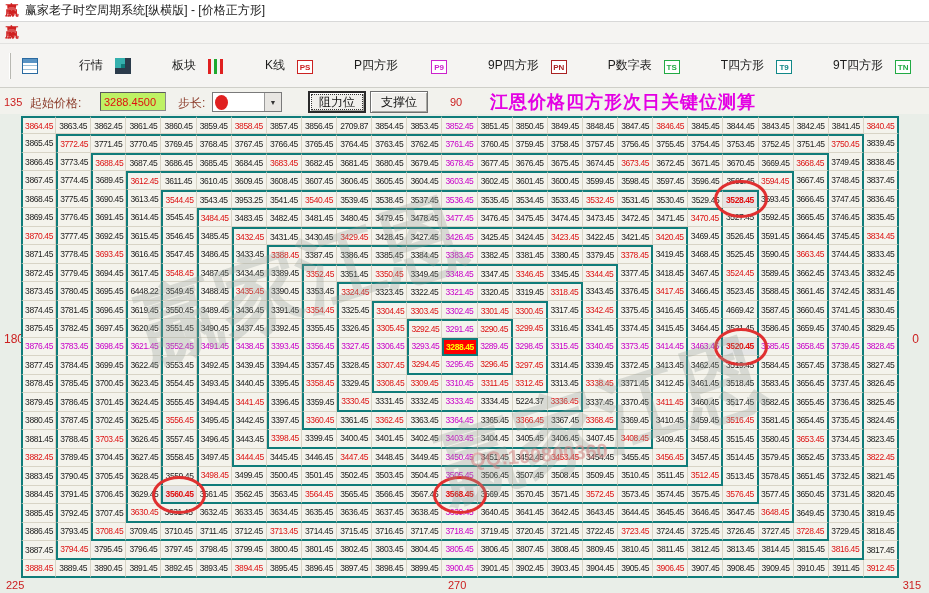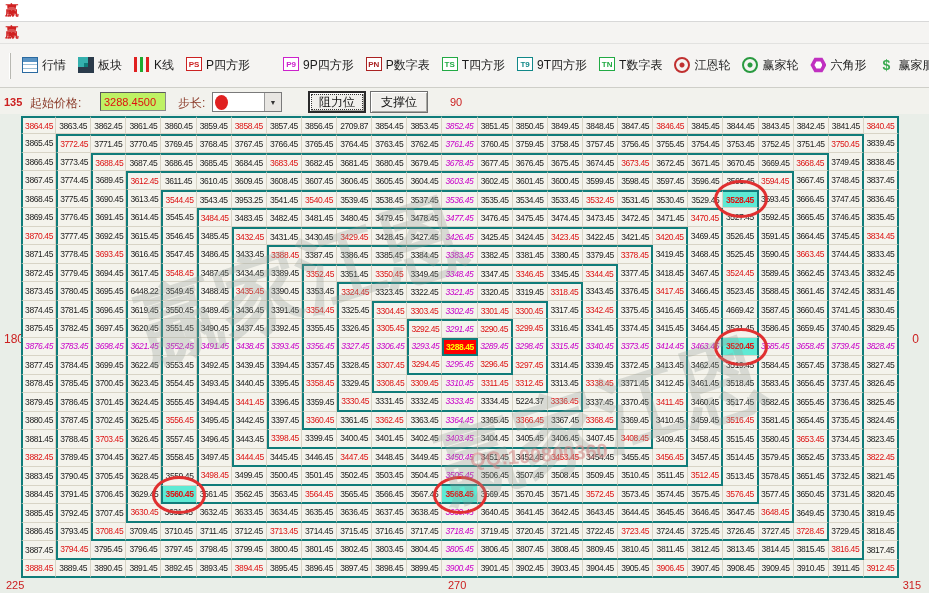--- a/index.html
+++ b/index.html
@@ -16,21 +16,21 @@
   .menubar { position:absolute; left:0; top:22px; width:929px; height:22px;
     background:#F5F4F2; border-bottom:1px solid #e2e2e0;
     display:flex; align-items:center; padding-left:5px; }
   .menu-items { display:flex; }
   .menu-item { font-size:12px; color:#1c1c1c; padding:2px 12px; cursor:default; }
 
   .toolbar { position:absolute; left:0; top:44px; width:929px; height:44px;
     background:#F5F4F2; border-bottom:1px solid #cfcfc9;
     display:flex; align-items:center; padding-left:4px; }
   .tb-sep { width:3px; height:26px; border-left:1px solid #fff; border-right:1px solid #b8b8b2; margin:0 5px; }
-  .tb-item { display:flex; align-items:flex-start; margin:0 6px; cursor:default; }
+  .tb-item { display:flex; align-items:flex-end; margin:0 6px; cursor:default;gap:37px; }
   .tb-label { font-size:12px; color:#1c1c1c; margin-left:4px; white-space:nowrap; }
   .tb-ico { width:16px; height:16px; display:inline-block; position:relative; }
   .ico-table { border:1px solid #2a6aa0;
     background: linear-gradient(#5a94c4 0 4px, rgba(0,0,0,0) 4px),
       repeating-linear-gradient(0deg,#ffffff 0 3px,#9cc0d8 3px 4px),
       repeating-linear-gradient(90deg,#ffffff 0 4px,#9cc0d8 4px 5px); }
   .ico-blocks { background:#0f7c7a;
     box-shadow: inset -6px -6px 0 #2b3b4b, inset 6px 6px 0 #35b0ae; }
   .ico-candles { height:15px;
     background: repeating-linear-gradient(90deg,#e02020 0 3px,rgba(0,0,0,0) 3px 6px,#1faa30 6px 9px,rgba(0,0,0,0) 9px 12px); }
@@ -68,34 +68,35 @@
 
   
   .grid-region { position:absolute; left:0; top:114px; width:929px; height:479px; background:#E9EEE8; }
   .gridwrap { position:absolute; left:21px; top:2px; width:878px; height:462px;
     display:grid; grid-template-columns:repeat(25,1fr); grid-template-rows:repeat(25,1fr);
     background:#cfd8cf; z-index:1; }
   .cell { background:#F4F3EC; color:#1c1c1c; font-size:8.5px; letter-spacing:-0.4px;
     display:flex; align-items:center; justify-content:center; overflow:hidden;
     border-right:1px solid #D8D4C6; border-bottom:1px solid #D8D4C6; }
   .cell.ray   { color:#DC1414; }
-  .cell.cross { color:#C800C8;font-style:italic; }
+  .cell.cross { color:#C800C8; }
   .cell.center{ background:#FF0000; color:#FFFF00; font-weight:bold; }
-  .cell.key   { background:#5eead4; color:#E01010; font-weight:bold; }
+  .cell.key   { background:#e5e5e5; color:#E01010; font-weight:bold; }
   .bl { border-left:2px solid #107C7A; }  .br { border-right:2px solid #107C7A; }
   .bt { border-top:2px solid #107C7A; }   .bb { border-bottom:2px solid #107C7A; }
   .circle { position:absolute; width:54px; height:38px; border:3px solid #E03030;
     border-radius:50%; z-index:10; pointer-events:none; }
   .wm { position:absolute; z-index:4; pointer-events:none; font-weight:bold; white-space:nowrap; }
 </style>
 </head>
 <body>
 
 <div class="titlebar">
   <span class="logo">赢</span>
+  <span class="title-text">赢家老子时空周期系统[纵横版] - [价格正方形]</span>
 </div>
 
 <div class="menubar">
   <span class="logo">赢</span>
 </div>
 
 <div class="toolbar">
   <span class="tb-sep"></span>
   <div style="display:flex;align-items:center;">
       <div class="tb-item">
@@ -147,33 +148,34 @@
         <span class="tb-label">六角形</span>
       </div>
       <div class="tb-item">
         <span class="tb-ico glyph" style="color: rgb(58, 170, 80);">$</span>
         <span class="tb-label">赢家服务</span>
       </div>
     </div>
 </div>
 
 <div class="ctrlrow">
-  <span class="angle" style="left:4px;top:8px;font-weight:bold;">135</span>
+  <span class="angle" style="left:4px;top:8px;">135</span>
   <span class="ctrl-label" style="left:30px;">起始价格:</span>
   <input class="price-input" value="3288.4500" style="">
   <span class="ctrl-label" style="left:178px;">步长:</span>
   <div class="combo">
     <span class="red-dot"></span>
     <span class="combo-btn">
       <span class="arrow-down">▼</span>
     </span>
   </div>
   <button class="btn primary" style="left:308px;">阻力位</button>
   <button class="btn" style="left:370px;">支撑位</button>
   <span class="angle" style="left:450px;top:8px;">90</span>
+  <span class="heading">江恩价格四方形次日关键位测算</span>
   <span class="angle" style="left:908px;top:25px;">45</span>
 </div>
 
 <div class="grid-region">
   <div class="gridwrap">
       <div class="cell ray bl bt">3864.45</div>
       <div class="cell bt">3863.45</div>
       <div class="cell bt">3862.45</div>
       <div class="cell bt">3861.45</div>
       <div class="cell bt">3860.45</div>

